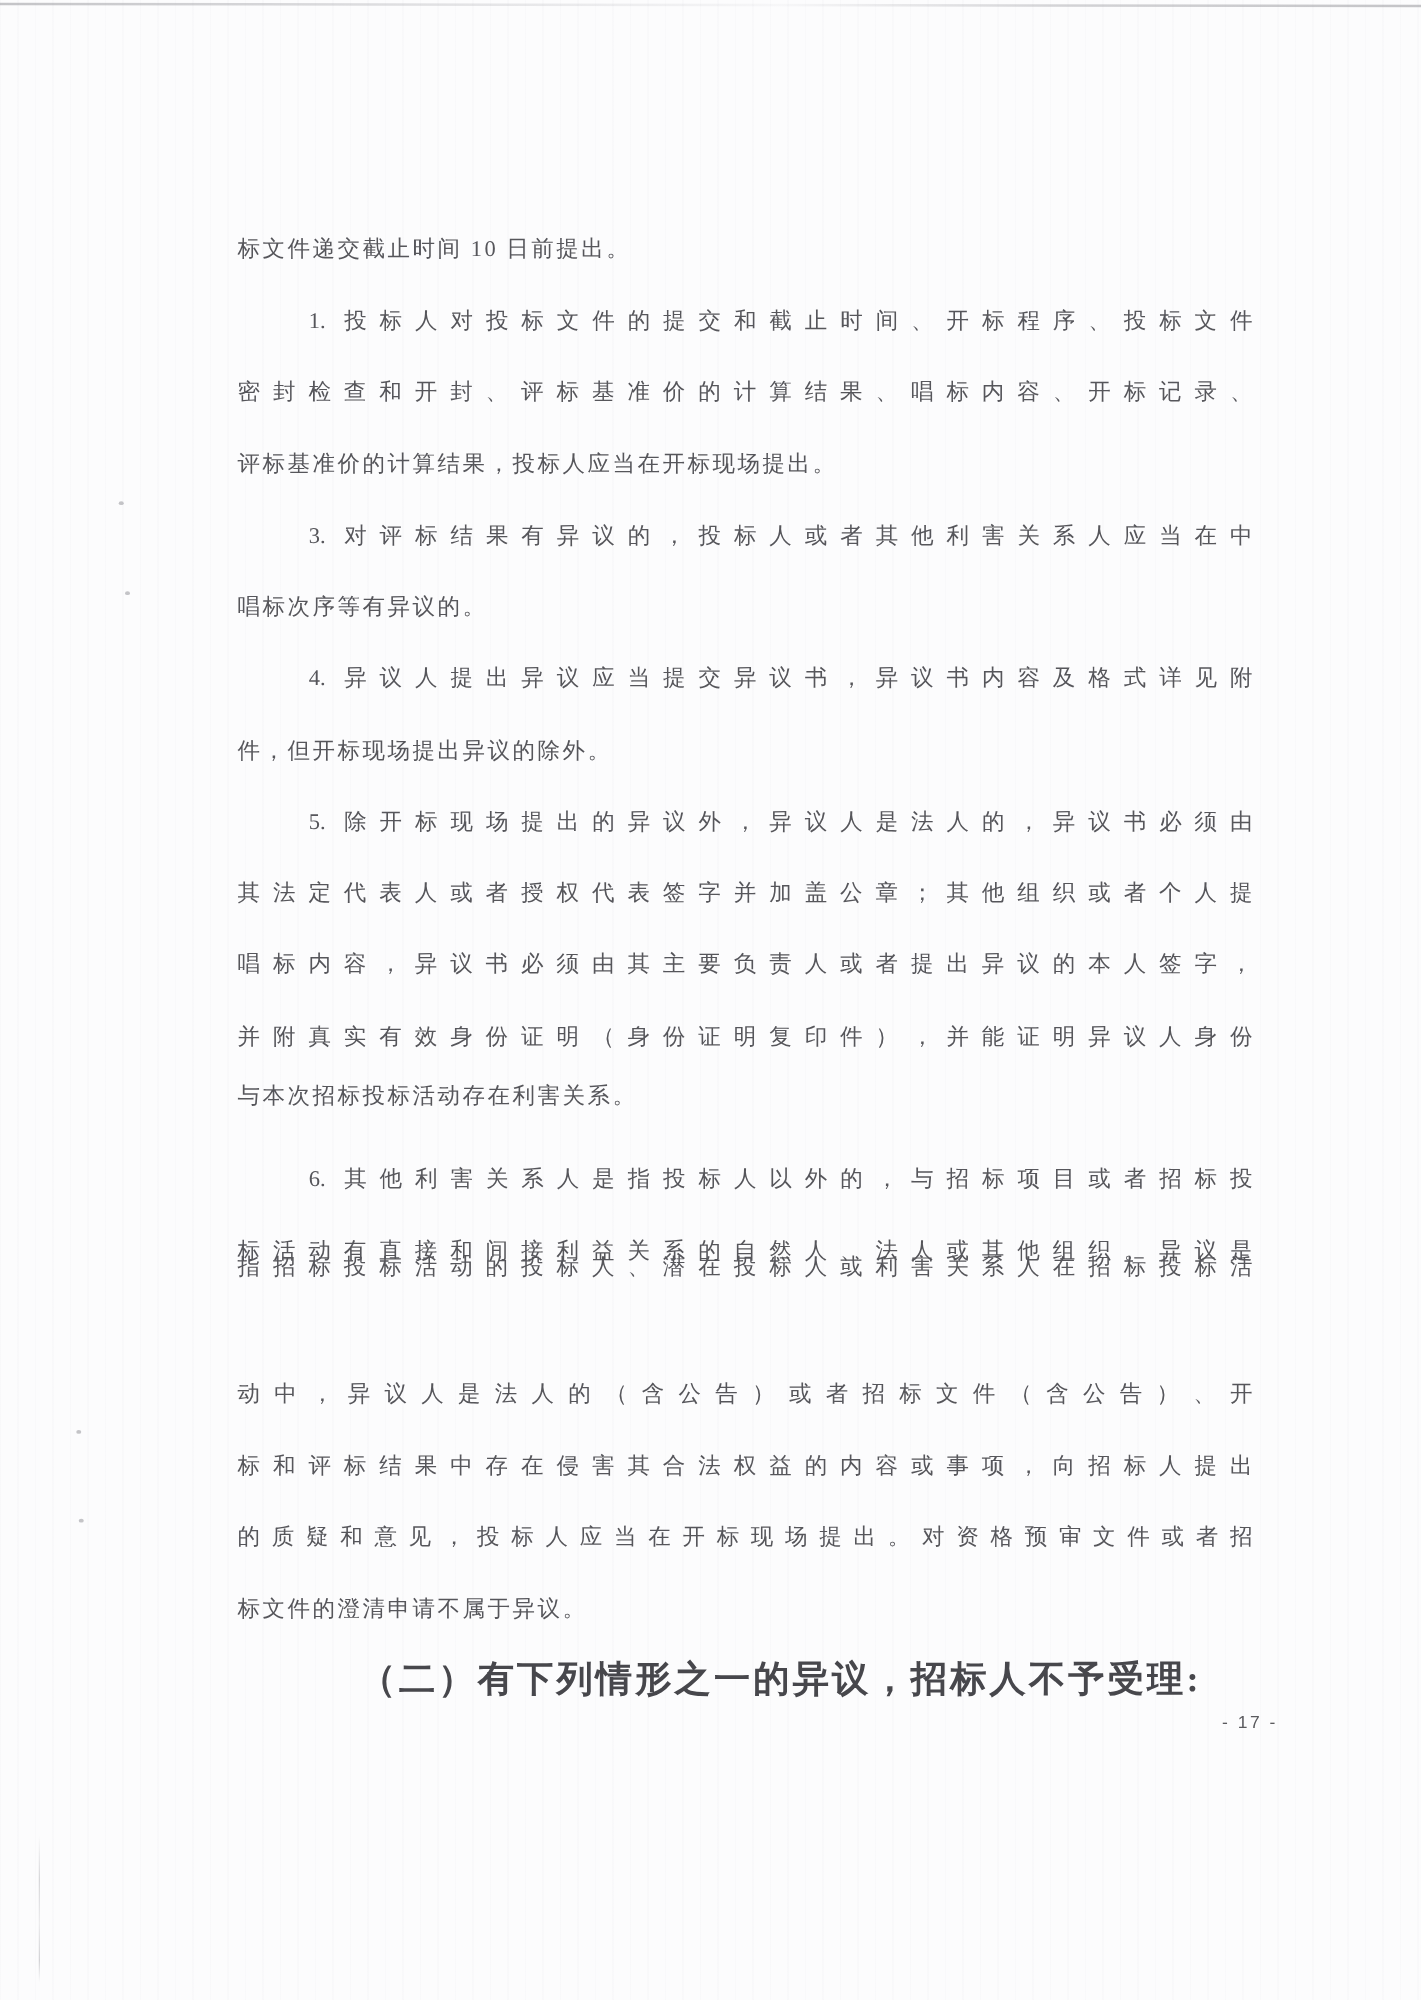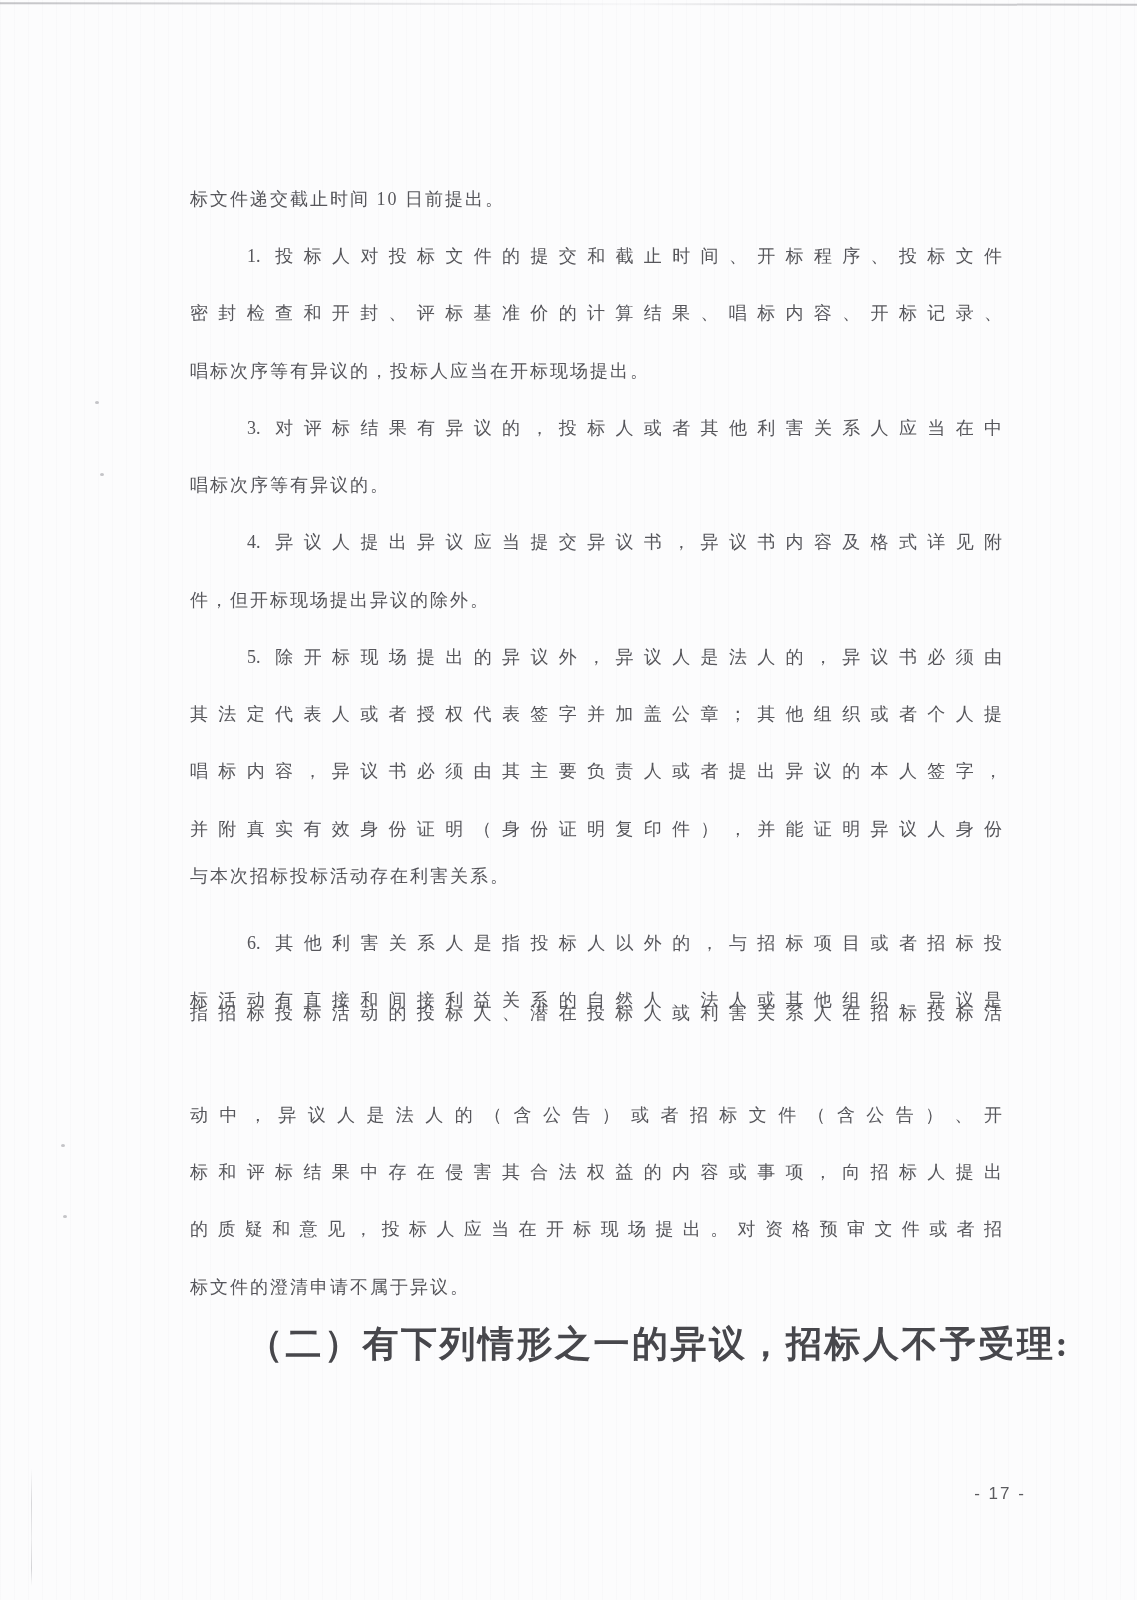--- a/index.html
+++ b/index.html
@@ -52,34 +52,35 @@
     white-space: normal;
     text-align: justify;
     text-align-last: justify;
     text-justify: inter-character;
   }
   .ind {
     text-indent: 57px;
   }
   .bold {
     font-weight: bold;
-    font-size: 36px;
+    font-size: 29px;
     color: #47474c;
     letter-spacing: 2.5px;
+    text-align: center;
   }
   .page-number {
     position: absolute;
-    top: 1482px;
+    top: 1365px;
     left: 955px;
     width: 90px;
     height: 24px;
     line-height: 24px;
     text-align: center;
     font-family: "Liberation Sans", "DejaVu Sans", sans-serif;
-    font-size: 17px;
+    font-size: 14px;
     letter-spacing: 2px;
     color: #5a5a5e;
   }
   .speck {
     position: absolute;
     width: 4px;
     height: 3px;
     background: rgba(140,140,145,0.5);
     border-radius: 50%;
   }
@@ -111,21 +112,21 @@
   <div class="speck s1"></div>
   <div class="speck s2"></div>
   <div class="speck s3"></div>
   <div class="speck s4"></div>
   <div class="scratch"></div>
 
   <main>
     <div class="ln" style="top:179px">标文件递交截止时间 10 日前提出。</div>
     <div class="ln just ind" style="top:236px">1. 投标人对投标文件的提交和截止时间、开标程序、投标文件</div>
     <div class="ln just" style="top:293px">密封检查和开封、评标基准价的计算结果、唱标内容、开标记录、</div>
-    <div class="ln" style="top:351px">唱标次序等有异议的，投标人应当在开标现场提出。</div>
+    <div class="ln" style="top:351px">评标基准价的计算结果，投标人应当在开标现场提出。</div>
     <div class="ln just ind" style="top:408px">3. 对评标结果有异议的，投标人或者其他利害关系人应当在中</div>
     <div class="ln" style="top:465px">唱标次序等有异议的。</div>
     <div class="ln just ind" style="top:522px">4. 异议人提出异议应当提交异议书，异议书内容及格式详见附</div>
     <div class="ln" style="top:580px">件，但开标现场提出异议的除外。</div>
     <div class="ln just ind" style="top:637px">5. 除开标现场提出的异议外，异议人是法人的，异议书必须由</div>
     <div class="ln just" style="top:694px">其法定代表人或者授权代表签字并加盖公章；其他组织或者个人提</div>
     <div class="ln just" style="top:751px">唱标内容，异议书必须由其主要负责人或者提出异议的本人签字，</div>
     <div class="ln just" style="top:809px">并附真实有效身份证明（身份证明复印件），并能证明异议人身份</div>
     <div class="ln" style="top:856px">与本次招标投标活动存在利害关系。</div>
     <div class="ln just ind" style="top:923px">6. 其他利害关系人是指投标人以外的，与招标项目或者招标投</div>

